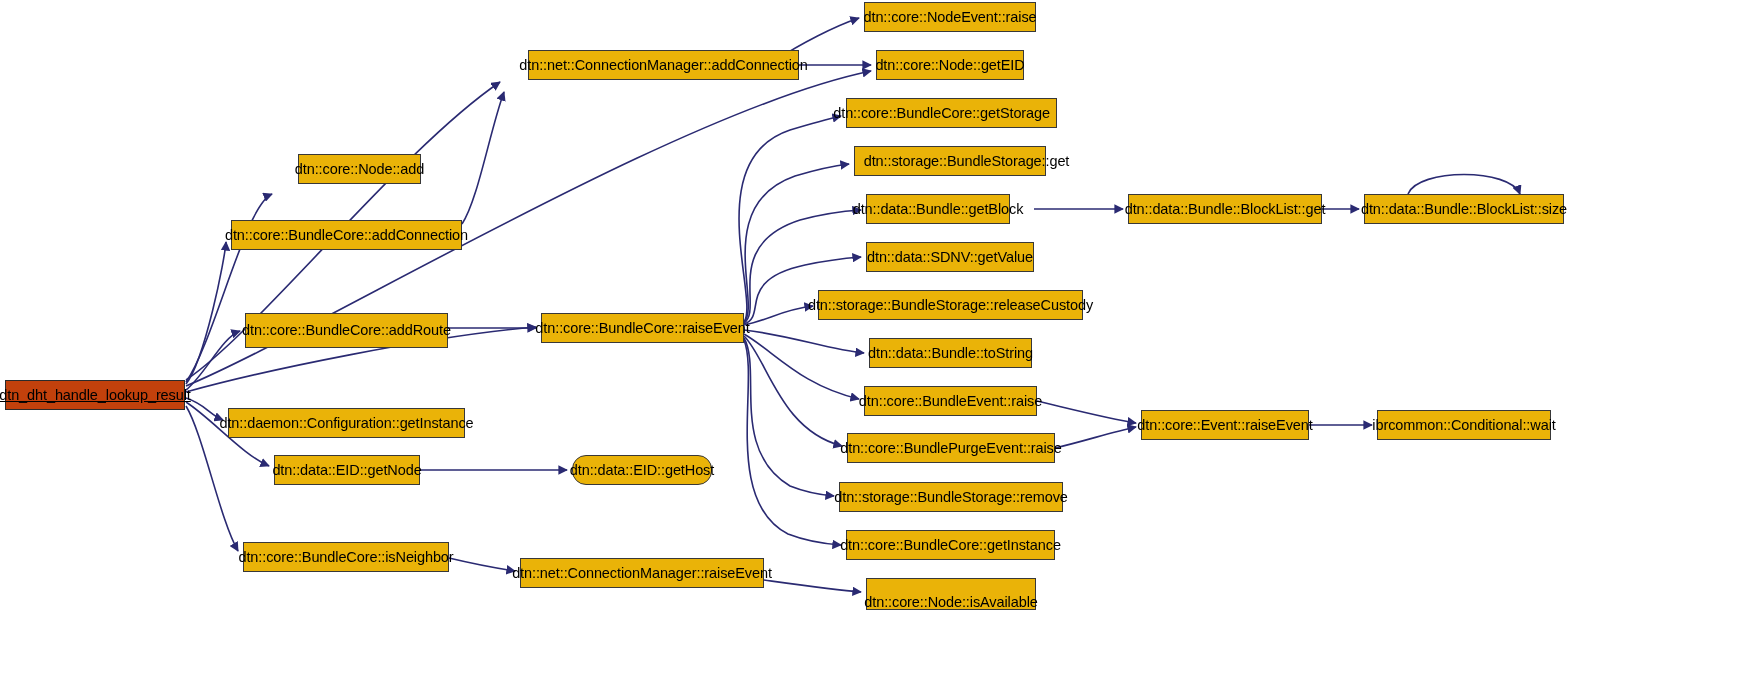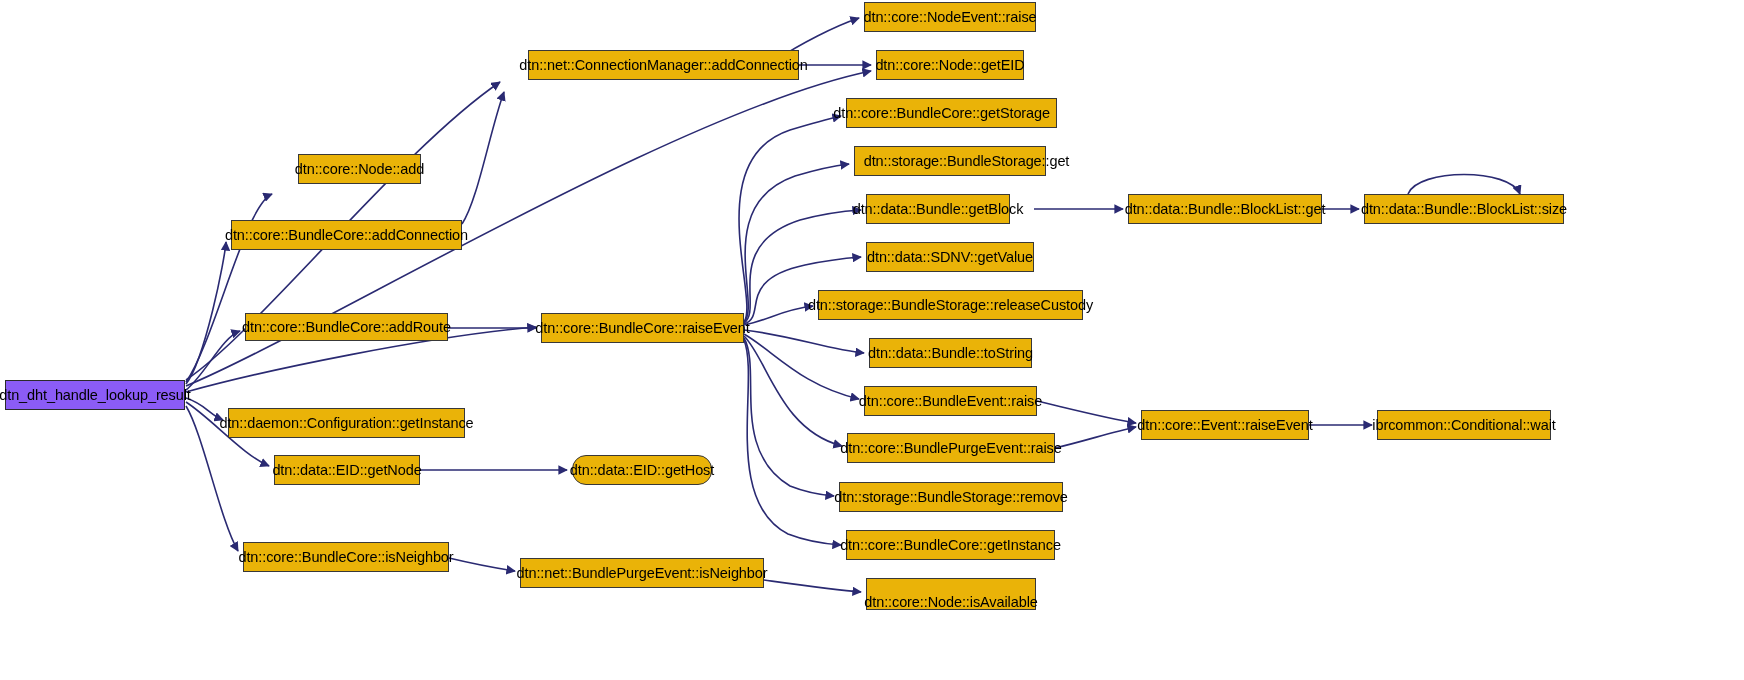--- a/index.html
+++ b/index.html
@@ -33,22 +33,23 @@
     font-size: 14.5px;
     line-height: 1;
     display: flex;
     align-items: center;
     justify-content: center;
     white-space: nowrap;
     letter-spacing: -0.1px;
     z-index: 2;
   }
   .node.root {
-    background: #8b5cf6;
+    background: #c2410c;
     border-color: #2b2b2b;
+    text-decoration: underline;
   }
   .node-label {
     display: block;
     padding: 0 6px;
   }
 </style>
 </head>
 <body>
 
 <div id="canvas">
@@ -96,21 +97,21 @@
   <div id="node-layer">
       <div class="node root" style="left: 5px; top: 380px; width: 180px; height: 30px;">
         <span class="node-label">dtn_dht_handle_lookup_result</span>
       </div>
       <div class="node" style="left: 277px; top: 154px; width: 123px; height: 30px; margin-left: 21px;">
         <span class="node-label">dtn::core::Node::add</span>
       </div>
       <div class="node" style="left: 231px; top: 220px; width: 231px; height: 30px;">
         <span class="node-label">dtn::core::BundleCore::addConnection</span>
       </div>
-      <div class="node" style="left: 245px; top: 313px; width: 203px; height: 28px;">
+      <div class="node" style="left: 245px; top: 313px; width: 203px; height: 35px;">
         <span class="node-label">dtn::core::BundleCore::addRoute</span>
       </div>
       <div class="node" style="left: 228px; top: 408px; width: 237px; height: 30px;">
         <span class="node-label">dtn::daemon::Configuration::getInstance</span>
       </div>
       <div class="node" style="left: 274px; top: 455px; width: 146px; height: 30px;">
         <span class="node-label">dtn::data::EID::getNode</span>
       </div>
       <div class="node" style="left: 243px; top: 542px; width: 206px; height: 30px;">
         <span class="node-label">dtn::core::BundleCore::isNeighbor</span>
@@ -118,21 +119,21 @@
       <div class="node" style="left: 528px; top: 50px; width: 271px; height: 30px;">
         <span class="node-label">dtn::net::ConnectionManager::addConnection</span>
       </div>
       <div class="node" style="left: 541px; top: 313px; width: 203px; height: 30px;">
         <span class="node-label">dtn::core::BundleCore::raiseEvent</span>
       </div>
       <div class="node" style="left: 572px; top: 455px; width: 140px; height: 30px; border-radius: 14px;">
         <span class="node-label">dtn::data::EID::getHost</span>
       </div>
       <div class="node" style="left: 520px; top: 558px; width: 244px; height: 30px;">
-        <span class="node-label">dtn::net::BundlePurgeEvent::isNeighbor</span>
+        <span class="node-label">dtn::net::ConnectionManager::raiseEvent</span>
       </div>
       <div class="node" style="left: 864px; top: 2px; width: 172px; height: 30px;">
         <span class="node-label">dtn::core::NodeEvent::raise</span>
       </div>
       <div class="node" style="left: 876px; top: 50px; width: 148px; height: 30px;">
         <span class="node-label">dtn::core::Node::getEID</span>
       </div>
       <div class="node" style="left: 846px; top: 98px; width: 211px; height: 30px; justify-content: flex-end;">
         <span class="node-label">dtn::core::BundleCore::getStorage</span>
       </div>

